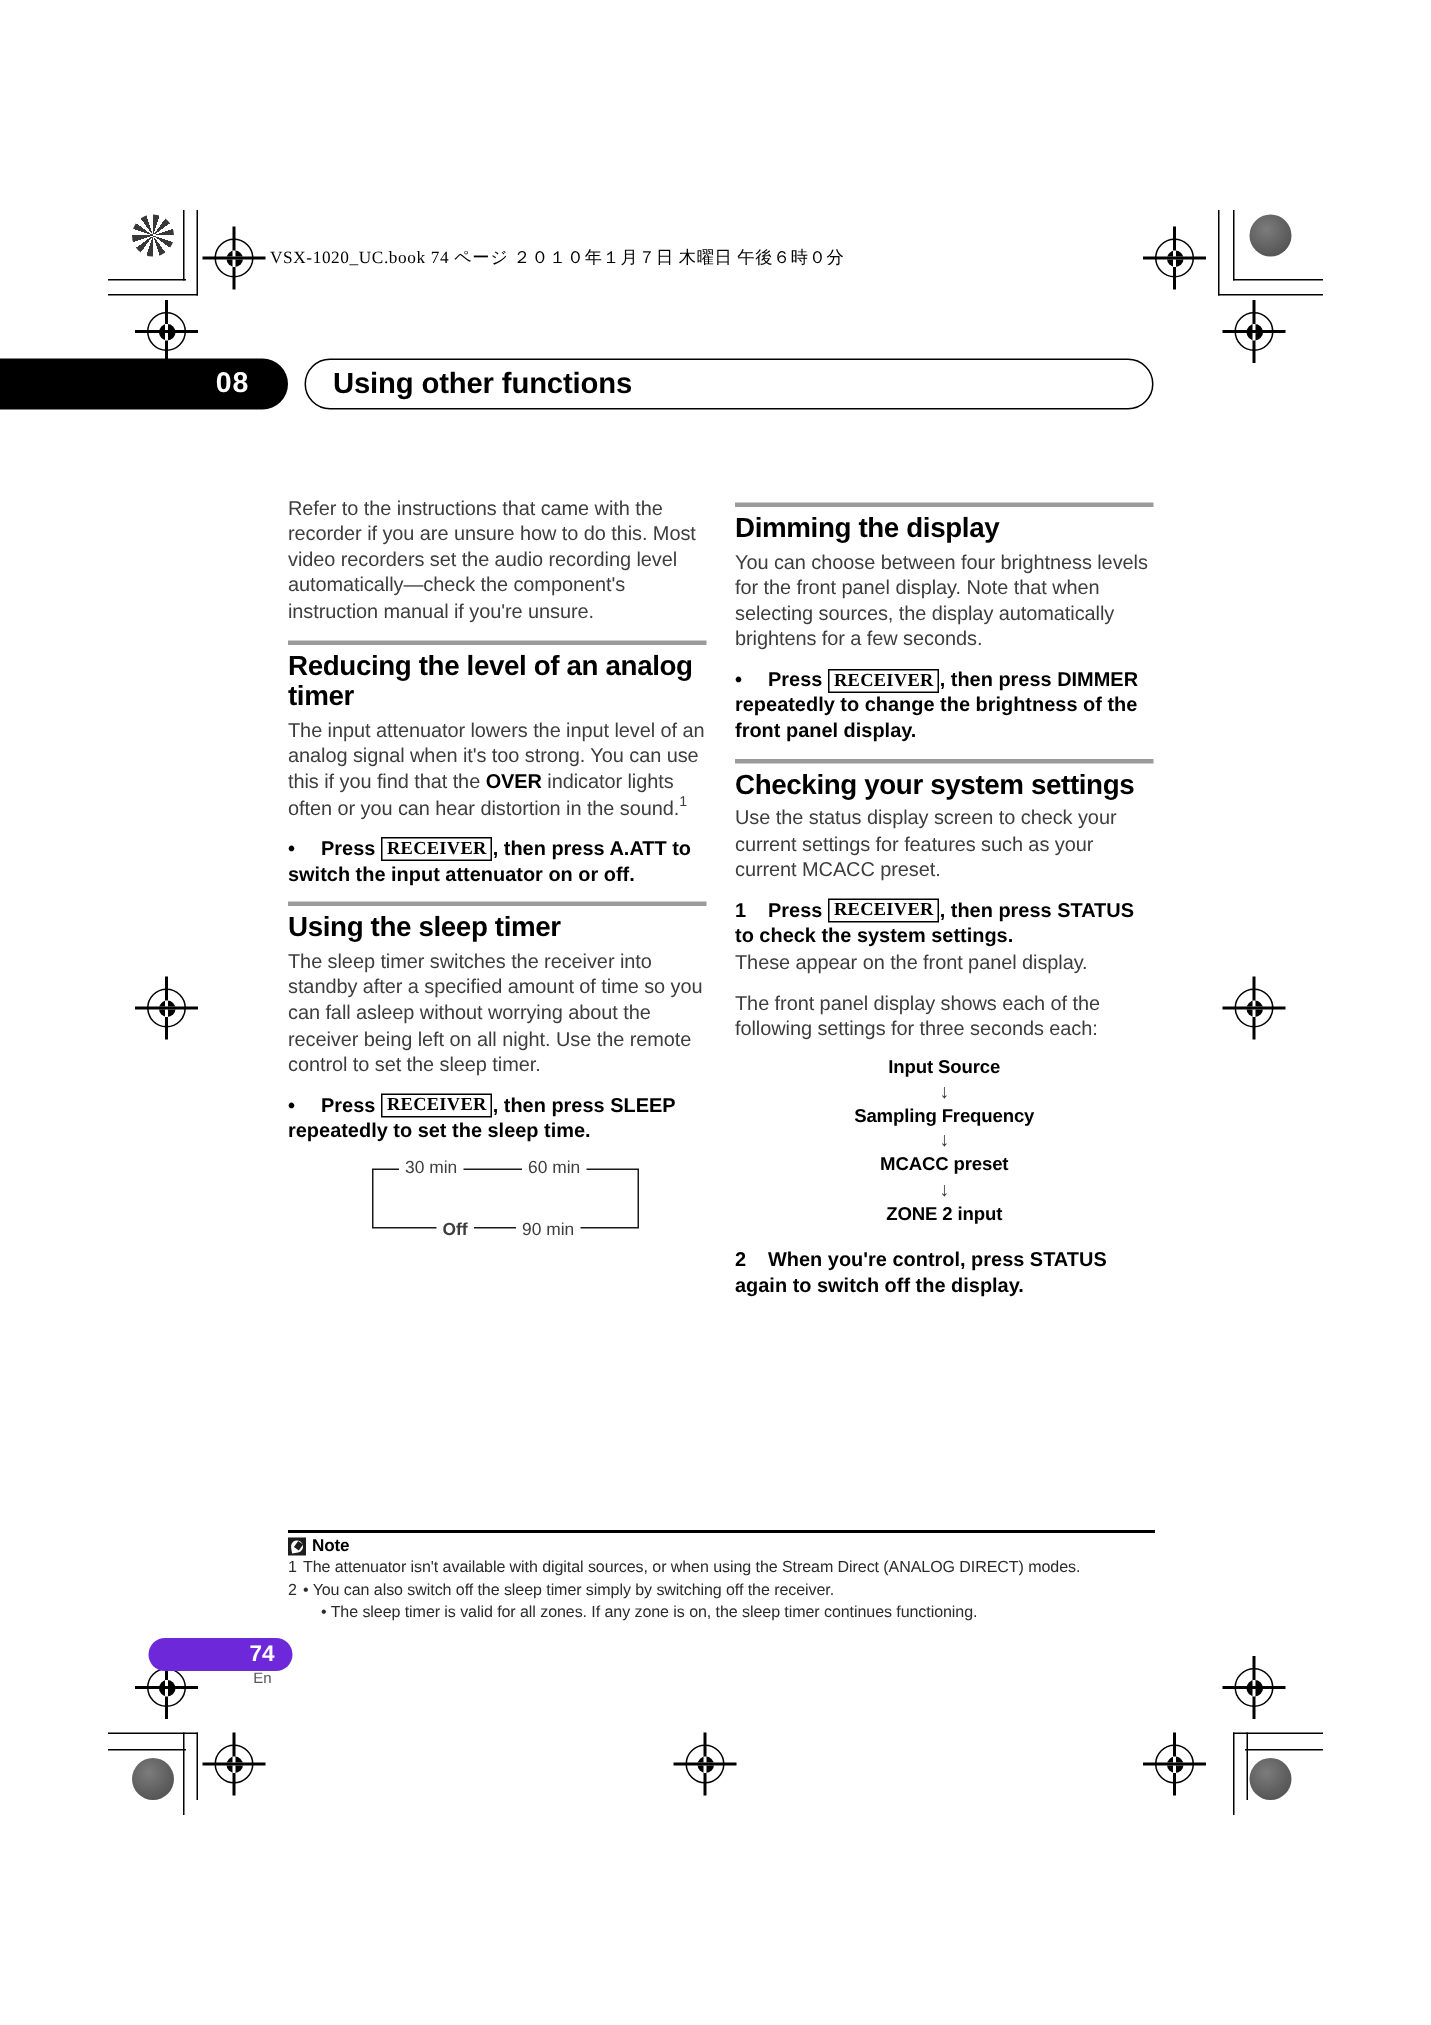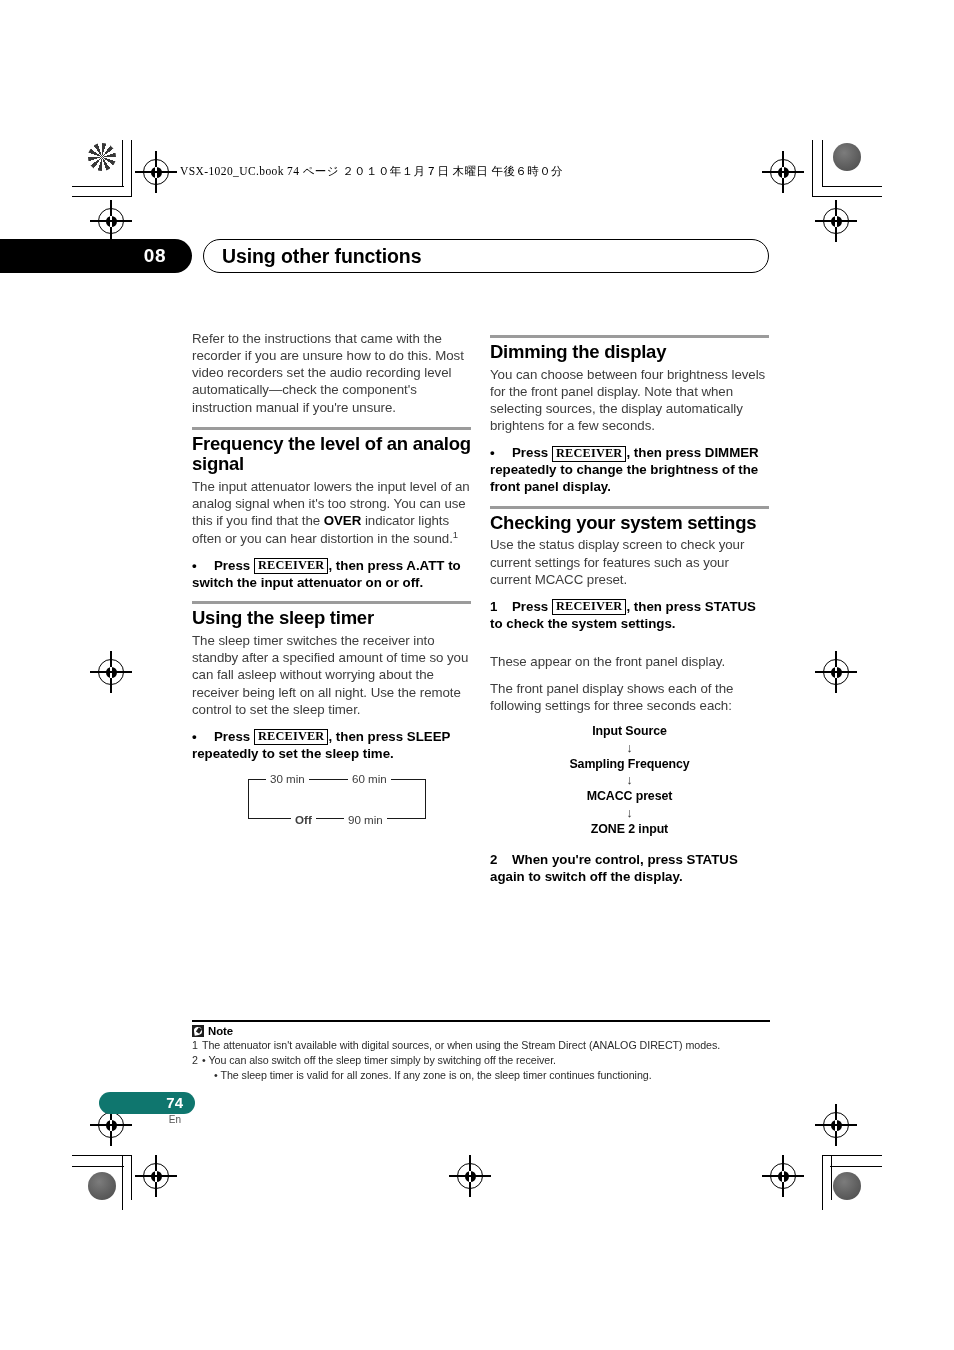--- a/index.html
+++ b/index.html
@@ -300,21 +300,21 @@
     letter-spacing: -0.05px;
   }
   .note-line .idx { display: inline-block; width: 10px; }
   .note-line.sub  { padding-left: 22px; }
 
   
   .pagepill {
     position: absolute;
     left: 99px; top: 1092px;
     width: 96px; height: 22px;
-    background: #0f766e;
+    background: #6d28d9;
     border-radius: 11px;
     color: #fff;
     font-weight: bold;
     font-size: 15px;
     line-height: 22px;
     text-align: right;
     padding-right: 12px;
     box-sizing: border-box;
   }
   .pagelang {
@@ -399,21 +399,21 @@
   <div class="chapter-title-box"></div>
   <div class="chapter-title">Using other functions</div>
 </div>
 
 <div class="col left">
 
   <p class="body">Refer to the instructions that came with the recorder if you are unsure how to do this. Most video recorders set the audio recording level automatically—check the component's instruction manual if you're unsure.</p>
 
 
   <div class="rule"></div>
-  <h2 class="sec">Frequency the level of an analog signal</h2>
+  <h2 class="sec">Reducing the level of an analog timer</h2>
   <p class="body"><span>The input attenuator lowers the input level of an analog signal when it's too strong. You can use this if you find that the </span><b class="kw">OVER</b><span> indicator lights often or you can hear distortion in the sound.</span><sup class="fn">1</sup></p>
 
   <p class="bullet-b">
     <span class="dot">•</span><span>Press</span>
     <span class="keycap">RECEIVER</span><span>, then press A.ATT to switch the input attenuator on or off.</span>
   </p>
 
   <div class="rule"></div>
   <h2 class="sec">Using the sleep timer</h2>
   <p class="body">The sleep timer switches the receiver into standby after a specified amount of time so you can fall asleep without worrying about the receiver being left on all night. Use the remote control to set the sleep timer.</p>
@@ -441,21 +441,21 @@
 
   <p class="bullet-b">
     <span class="dot">•</span><span>Press</span>
     <span class="keycap">RECEIVER</span><span>, then press DIMMER repeatedly to change the brightness of the front panel display.</span>
   </p>
 
   <div class="rule"></div>
   <h2 class="sec">Checking your system settings</h2>
   <p class="body">Use the status display screen to check your current settings for features such as your current MCACC preset.</p>
 
-  <p class="step" style="margin-bottom:21px;">
+  <p class="step" style="margin-bottom:1px;">
     <span class="num">1</span><span>Press</span>
     <span class="keycap">RECEIVER</span><span>, then press STATUS to check the system settings.</span>
   </p>
   <p class="body tight">These appear on the front panel display.</p>
   <p class="body tight">The front panel display shows each of the following settings for three seconds each:</p>
 
   <div class="flow">
     <div class="node">Input Source</div>
     <div class="arrow">↓</div>
     <div class="node">Sampling Frequency</div>

